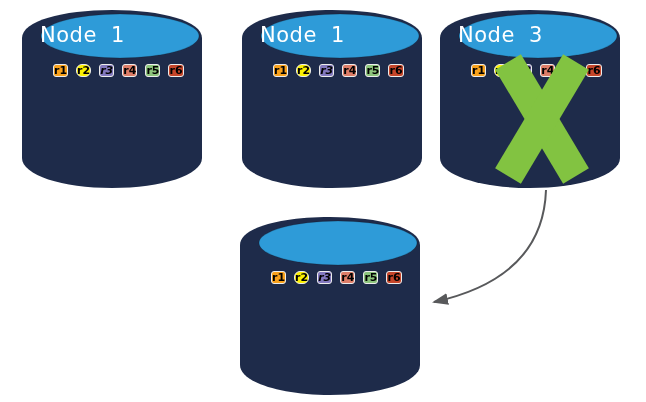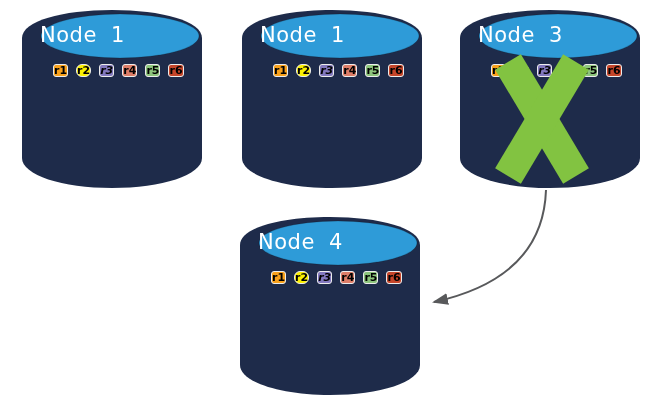--- a/index.html
+++ b/index.html
@@ -1,20 +1,20 @@
 <!DOCTYPE html>
 <html style="--canvas_bg: #FFFFFF; --cylinder_body: #1E2B4A; --cylinder_top: #2E9BD8; --node_title: #FFFFFF; --bar_border: #ECECEC; --bar_label: #000000; --bar_r1: #F9A11B; --bar_r2: #FBF000; --bar_r3: #8278BE; --bar_r4: #DD7D68; --bar_r5: #8CC47C; --bar_r6: #C5452A; --failure_x: #82C341; --arrow: #58595B;"><head>
 <meta charset="utf-8">
 <style>
   html,body{margin:0;padding:0;background:#fff;}
   .canvas{position:relative;width:646px;height:402px;overflow:hidden;background:var(--canvas_bg,#fff);font-family:"DejaVu Sans","Liberation Sans",sans-serif;}
   .node{position:absolute;width:180px;height:180px;}
   .pos-n1{left:22px;top:8px;}
   .pos-n2{left:242px;top:8px;}
-  .pos-n3{left:460px;top:8px;}
+  .pos-n3{left:440px;top:8px;}
   .pos-n4{left:240px;top:215px;}
   .cyl{position:absolute;left:0;top:0;width:100%;height:100%;}
   .cyl-body{fill:var(--cylinder_body,#1E2B4A);}
   .cyl-top{fill:var(--cylinder_top,#2E9BD8);stroke:rgba(0,0,0,0.18);stroke-width:1;}
   .title{position:absolute;left:18px;top:15px;width:160px;text-align:left;
          color:var(--node_title,#fff);font-weight:normal;font-size:21px;word-spacing:7px;letter-spacing:0.5px;}
   .bars{position:absolute;left:31px;top:56px;width:119px;display:flex;flex-direction:row;gap:8px;}
   .bar{box-sizing:border-box;height:13px;border-radius:3px;border:1px solid var(--bar_border,#ECECEC);
        font-weight:bold;font-size:11px;line-height:11px;text-align:center;color:var(--bar_label,#000);}
   .bar:nth-child(1){background:var(--bar_r1,#F9A11B);}
@@ -79,21 +79,20 @@
       <div class="bar">r5</div>
       <div class="bar">r6</div>
     </div>
   </div>
 
   <div class="node pos-n4">
     <svg class="cyl" viewBox="0 0 180 180" preserveAspectRatio="none">
       <path class="cyl-body" d="M0,30 C0,13 40,2 90,2 C140,2 180,13 180,30 L180,150 C180,167 140,180 90,180 C40,180 0,167 0,150 Z"></path>
       <ellipse class="cyl-top" cx="98" cy="28" rx="79" ry="22"></ellipse>
     </svg>
-    <div class="title">Node 4</div>
     <div class="bars">
       <div class="bar">r1</div>
       <div class="bar">r2</div>
       <div class="bar">r3</div>
       <div class="bar">r4</div>
       <div class="bar">r5</div>
       <div class="bar">r6</div>
     </div>
   </div>
 

